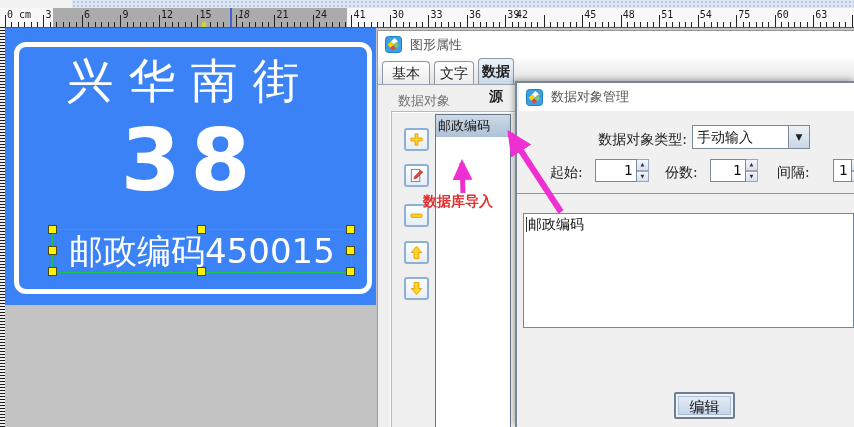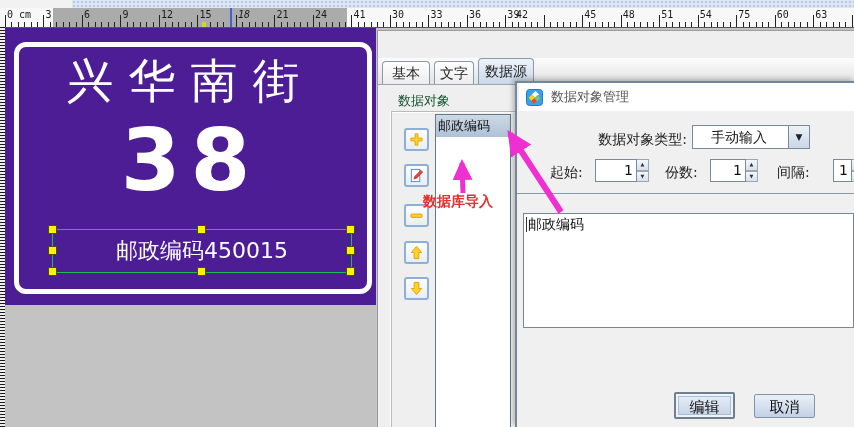--- a/index.html
+++ b/index.html
@@ -18,55 +18,55 @@
   #ruler-caret{left:230px;top:0;width:2px;height:19px;background:#4462d8;}
   #ruler-mark{left:202px;top:14px;width:4px;height:5px;background:#cdd829;}
   #vruler{left:0;top:27px;width:5px;height:400px;background:repeating-linear-gradient(to bottom,#1a1a1a 0 1px,#efefef 1px 3px);}
 
   
   #plate{left:5px;top:28px;width:371px;height:277px;background:#6A66EE;color:#fff;}
   #plate-border{position:absolute;left:9px;top:14px;width:348px;height:242px;border:5px solid #fff;border-radius:12px;}
   #plate-line1{position:absolute;left:0;top:22px;width:371px;text-align:center;font-size:47px;letter-spacing:15px;white-space:nowrap;}
   #plate-line2{position:absolute;left:0;top:82px;width:371px;text-align:center;font-size:86px;font-weight:bold;letter-spacing:10px;}
   #sel-box{position:absolute;left:47px;top:201px;width:298px;height:42px;border:1px solid #1FBF4F;}
-  #plate-line3{position:absolute;left:0;top:0;width:298px;height:42px;line-height:42px;text-align:center;font-size:22px;white-space:nowrap;}
+  #plate-line3{position:absolute;left:0;top:0;width:298px;height:42px;line-height:42px;text-align:center;font-size:34px;white-space:nowrap;}
   .handle{position:absolute;width:9px;height:9px;background:#FFF200;border:1px solid #4a4a10;box-sizing:border-box;}
 
   
   .titlebar{position:absolute;background:#fff;display:flex;align-items:center;}
   .dlg-title{font-size:13px;color:#555;margin-left:8px;}
   .logo{width:17px;height:17px;flex:0 0 17px;margin-left:7px;}
 
   
   #dialog1{left:377px;top:30px;width:477px;height:397px;background:#EFEFEF;border-left:1px solid #9a9a9a;border-top:1px solid #9a9a9a;box-sizing:border-box;}
   #d1-titlebar{left:0;top:0;width:477px;height:27px;}
   #tabstrip{left:0;top:27px;width:477px;height:27px;background:linear-gradient(#fcfcfc,#e2e2e2);border-bottom:1px solid #98a5b2;box-sizing:border-box;}
   .tab{position:absolute;bottom:0;height:23px;line-height:22px;text-align:center;font-size:14px;color:#222;
        background:linear-gradient(#ffffff,#ececec);border:1px solid #8c9aa8;border-bottom:none;
        border-radius:4px 4px 0 0;box-sizing:border-box;}
   .tab.selected{height:26px;background:linear-gradient(#eef3fa,#c9d8e8);line-height:25px;}
   #tab-basic{left:4px;width:48px;}
   #tab-text{left:56px;width:40px;}
-  #tab-datasource{left:100px;width:56px;}
-  #groupbox-label{left:17px;top:61px;font-size:13px;color:#14532d;background:#EFEFEF;padding:0 3px;z-index:2;}
+  #tab-datasource{left:100px;width:36px;font-weight:bold;}
+  #groupbox-label{left:17px;top:61px;font-size:13px;color:#737373;background:#EFEFEF;padding:0 3px;z-index:2;}
   #groupbox-top{left:13px;top:80px;width:464px;height:0;border-top:1px solid #b9b9b9;box-shadow:0 1px 0 #fff;}
   #groupbox-left{left:13px;top:80px;width:0;height:317px;border-left:1px solid #b9b9b9;box-shadow:-1px 0 0 #fff;}
   .tool-btn{position:absolute;left:26px;width:25px;height:23px;background:linear-gradient(#fdfdfd,#e7eef6);
     border:2px solid #8fb0d6;border-radius:3px;box-sizing:border-box;display:flex;align-items:center;justify-content:center;padding:0;cursor:pointer;}
   #listbox{left:57px;top:83px;width:76px;height:314px;background:#fff;border:1px solid #67788a;border-bottom:none;box-sizing:border-box;}
   .list-item{height:22px;line-height:22px;font-size:13px;color:#111;padding-left:2px;white-space:nowrap;overflow:hidden;}
   .list-item.selected{background:linear-gradient(#cdd9e6,#aec2d6);}
 
   
   #dialog2{left:515px;top:81px;width:339px;height:346px;background:#F0F0F0;
     border-left:2px solid #76879a;border-top:2px solid #76879a;box-sizing:border-box;box-shadow:-2px -2px 5px rgba(0,0,0,.25);}
   #d2-titlebar{left:2px;top:0;width:335px;height:28px;}
   #d2-type-label{left:60px;top:48px;width:110px;text-align:right;font-size:14px;color:#222;}
   #combo{left:175px;top:42px;width:118px;height:24px;background:#fff;border:1px solid #7a8a99;box-sizing:border-box;display:flex;}
-  #combo-value{flex:1;font-size:14px;line-height:22px;padding-left:18px;color:#111;white-space:nowrap;overflow:hidden;}
+  #combo-value{flex:1;font-size:14px;line-height:22px;padding-left:4px;color:#111;white-space:nowrap;overflow:hidden;}
   #combo-arrow-btn{width:20px;background:linear-gradient(#eef2f8,#c9d6e6);border-left:1px solid #7a8a99;
      display:flex;align-items:center;justify-content:center;font-size:9px;color:#222;cursor:pointer;}
   .spin-label{position:absolute;top:81px;font-size:14px;color:#222;}
   .spinner{position:absolute;top:76px;height:23px;display:flex;}
   .spin-text{height:23px;background:#fff;border:1px solid #7a8a99;box-sizing:border-box;font-size:14px;line-height:21px;text-align:right;padding-right:3px;color:#111;}
   .spin-arrows{width:12px;height:23px;display:flex;flex-direction:column;}
   .spin-arrows span{flex:1;background:linear-gradient(#f4f7fb,#d8e0ec);border:1px solid #98a8bc;border-left:none;
      font-size:5px;line-height:9px;text-align:center;color:#333;cursor:pointer;}
   #d2-sep{left:0;top:110px;width:339px;height:0;border-top:1px solid #8a99aa;}
   #textarea{left:6px;top:130px;width:331px;height:115px;background:#fff;border:1px solid #76879a;box-sizing:border-box;
@@ -245,38 +245,48 @@
       <span class="ruler-num" style="left: 738.31px;">75</span>
       <span class="ruler-num" style="left: 776.8px;">60</span>
       <span class="ruler-num" style="left: 815.29px;">63</span>
       <span class="ruler-num" style="left: 853.78px;">66</span>
     </div>
   <div class="abs" id="ruler-caret"></div>
   <div class="abs" id="ruler-mark"></div>
 </div>
 <div class="abs" id="vruler"></div>
 
-<div class="abs" id="plate" style="background: #4c1d95;">
+<div class="abs" id="plate" style="background: #3b82f6;">
   <div id="plate-border"></div>
   <div id="plate-line1">兴华南街</div>
   <div id="plate-line2">38</div>
   <div id="sel-box" style="border-color: rgb(31, 191, 79);">
     <div id="plate-line3">邮政编码450015</div>
     <div class="handle" style="left: -5px; top: -5px; background: rgb(255, 242, 0);"></div>
     <div class="handle" style="left: 144px; top: -5px; background: rgb(255, 242, 0);"></div>
     <div class="handle" style="left: 293px; top: -5px; background: rgb(255, 242, 0);"></div>
     <div class="handle" style="left: -5px; top: 16px; background: rgb(255, 242, 0);"></div>
     <div class="handle" style="left: 293px; top: 16px; background: rgb(255, 242, 0);"></div>
     <div class="handle" style="left: -5px; top: 37px; background: rgb(255, 242, 0);"></div>
     <div class="handle" style="left: 144px; top: 37px; background: rgb(255, 242, 0);"></div>
     <div class="handle" style="left: 293px; top: 37px; background: rgb(255, 242, 0);"></div>
   </div>
 </div>
 
 <div class="abs" id="dialog1">
+  <div class="titlebar" id="d1-titlebar">
+    <svg class="logo" viewBox="0 0 17 17">
+      <rect x="0.5" y="0.5" width="16" height="16" rx="3" fill="#3AA0E8" stroke="#1d7ec4"></rect>
+      <rect x="7" y="3" width="5" height="5" fill="#ffffff" transform="rotate(45 9.5 5.5)"></rect>
+      <rect x="3.5" y="6.5" width="4.5" height="4.5" fill="#FFD400" transform="rotate(45 5.8 8.8)"></rect>
+      <rect x="9" y="7" width="4.5" height="4.5" fill="#7CC576" transform="rotate(45 11.2 9.2)"></rect>
+      <rect x="6" y="10" width="4" height="4" fill="#E8453C" transform="rotate(45 8 12)"></rect>
+    </svg>
+    <span class="dlg-title">图形属性</span>
+  </div>
   <div class="abs" id="tabstrip">
     <div class="tab" id="tab-basic">基本</div>
     <div class="tab" id="tab-text">文字</div>
     <div class="tab selected" id="tab-datasource">数据源</div>
   </div>
   <div class="abs" id="groupbox-label">数据对象</div>
   <div class="abs" id="groupbox-top"></div>
   <div class="abs" id="groupbox-left"></div>
 
   <button class="tool-btn" style="top:97px">
@@ -359,21 +369,20 @@
   </div>
 
   <div class="abs" id="d2-sep"></div>
 
   <div class="abs" id="textarea">
     <div id="caret"></div>
     <span>邮政编码</span>
   </div>
 
   <button class="d2-btn" id="edit-btn">编辑</button>
-  <button class="d2-btn" id="cancel-btn">取消</button>
 </div>
 
 <div class="abs" id="annot-note" style="color: rgb(224, 48, 48);">数据库导入</div>
 <svg class="abs" id="overlay">
   <defs>
     <marker id="ah" markerWidth="5" markerHeight="5" refX="3.4" refY="2" orient="auto">
       <path d="M0,0 L4.2,2 L0,4 z" class="annot-head" fill="#EE2FD2"></path>
     </marker>
   </defs>
   <line class="annot-arrow" x1="561" y1="212" x2="510" y2="134" stroke-width="6" marker-end="url(#ah)" stroke="#EE2FD2"></line>

